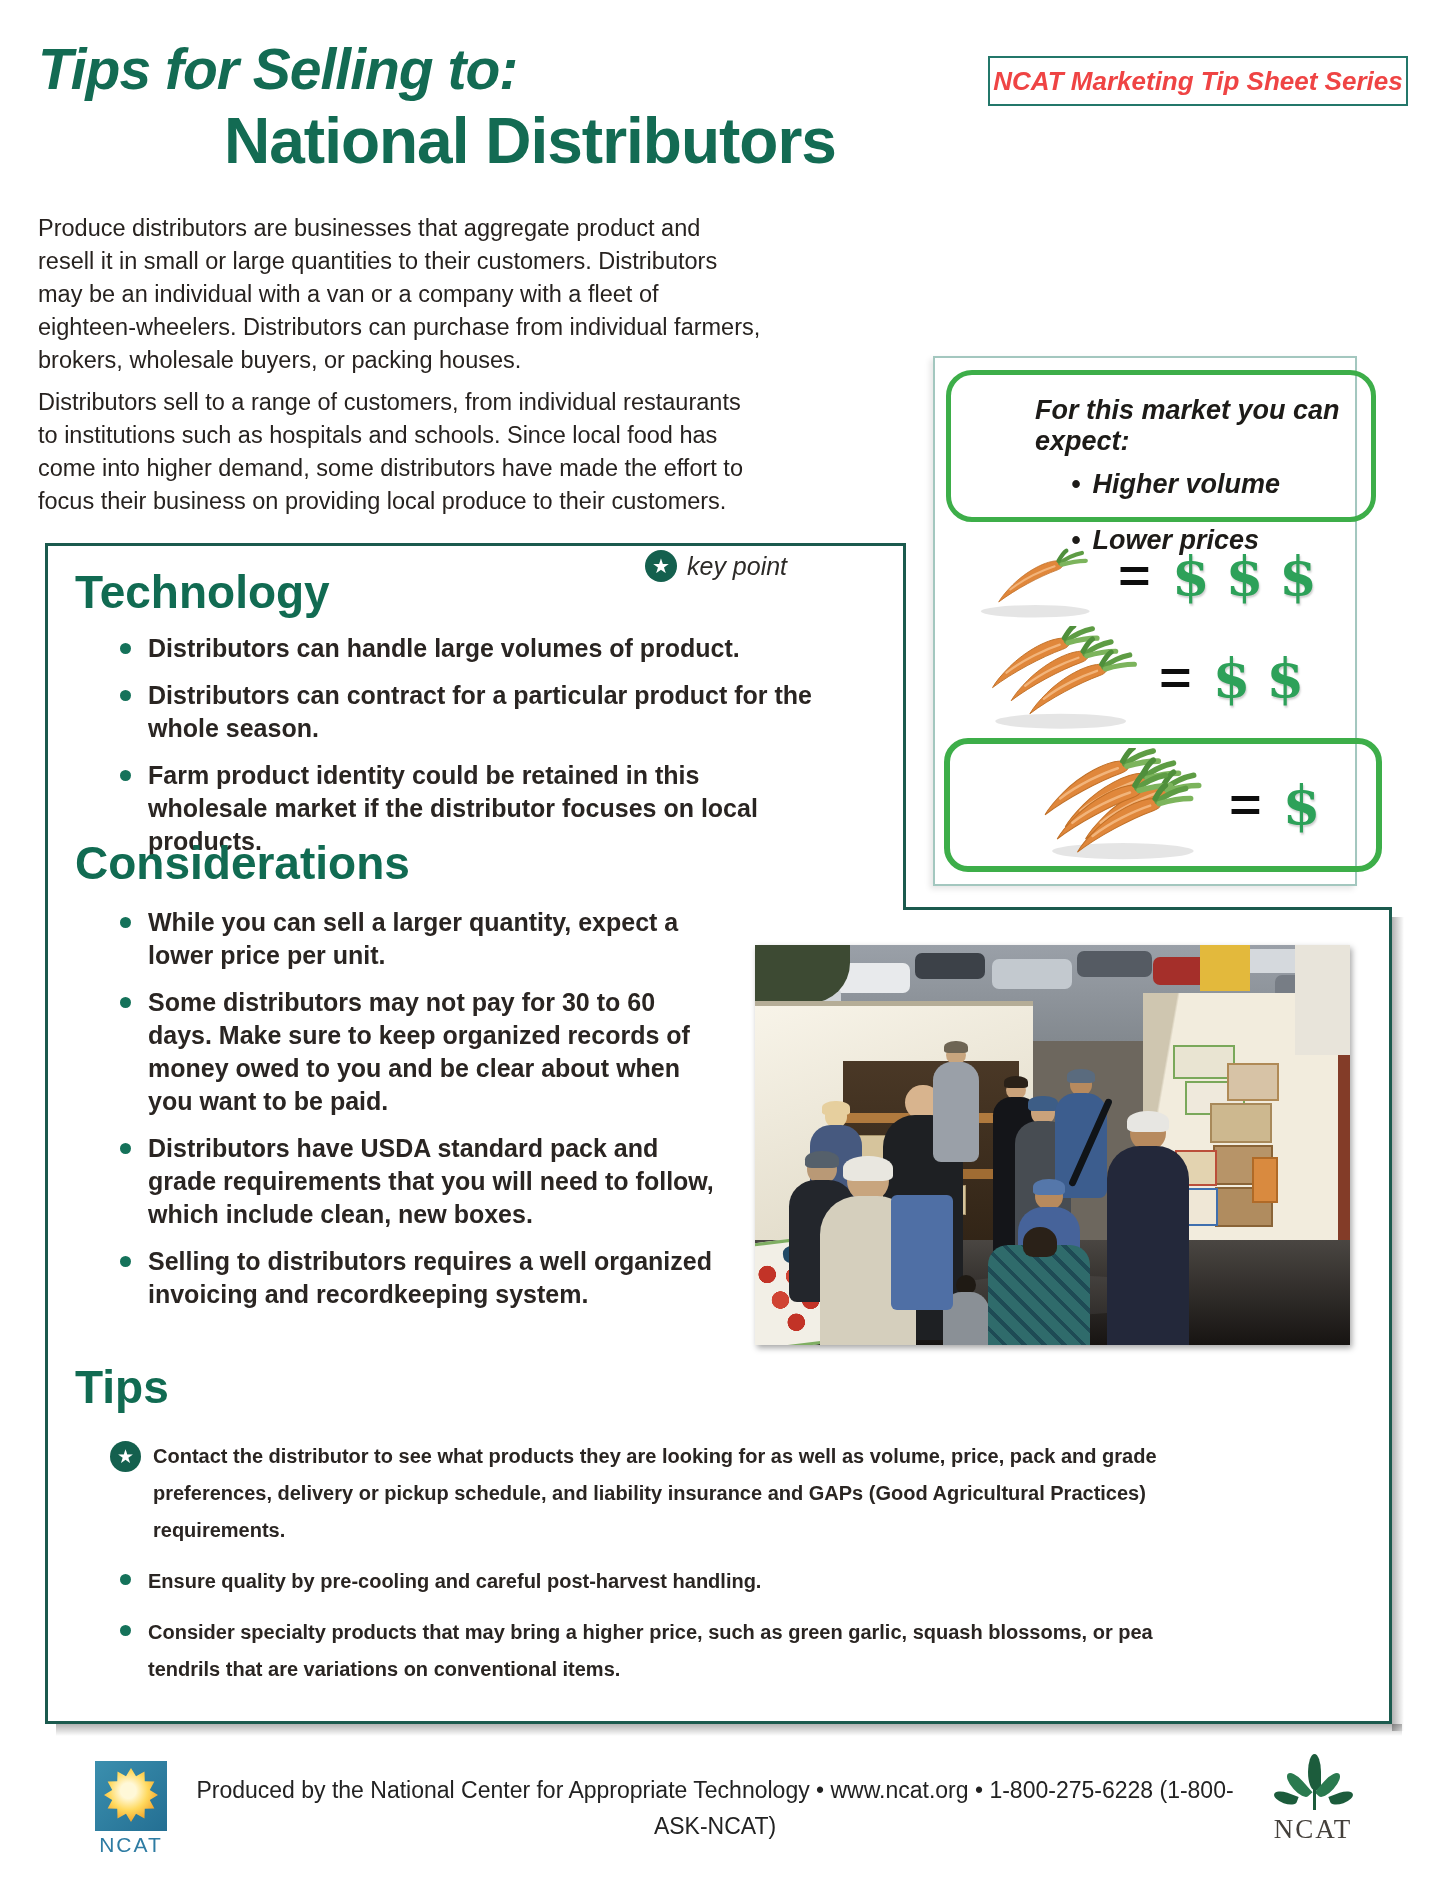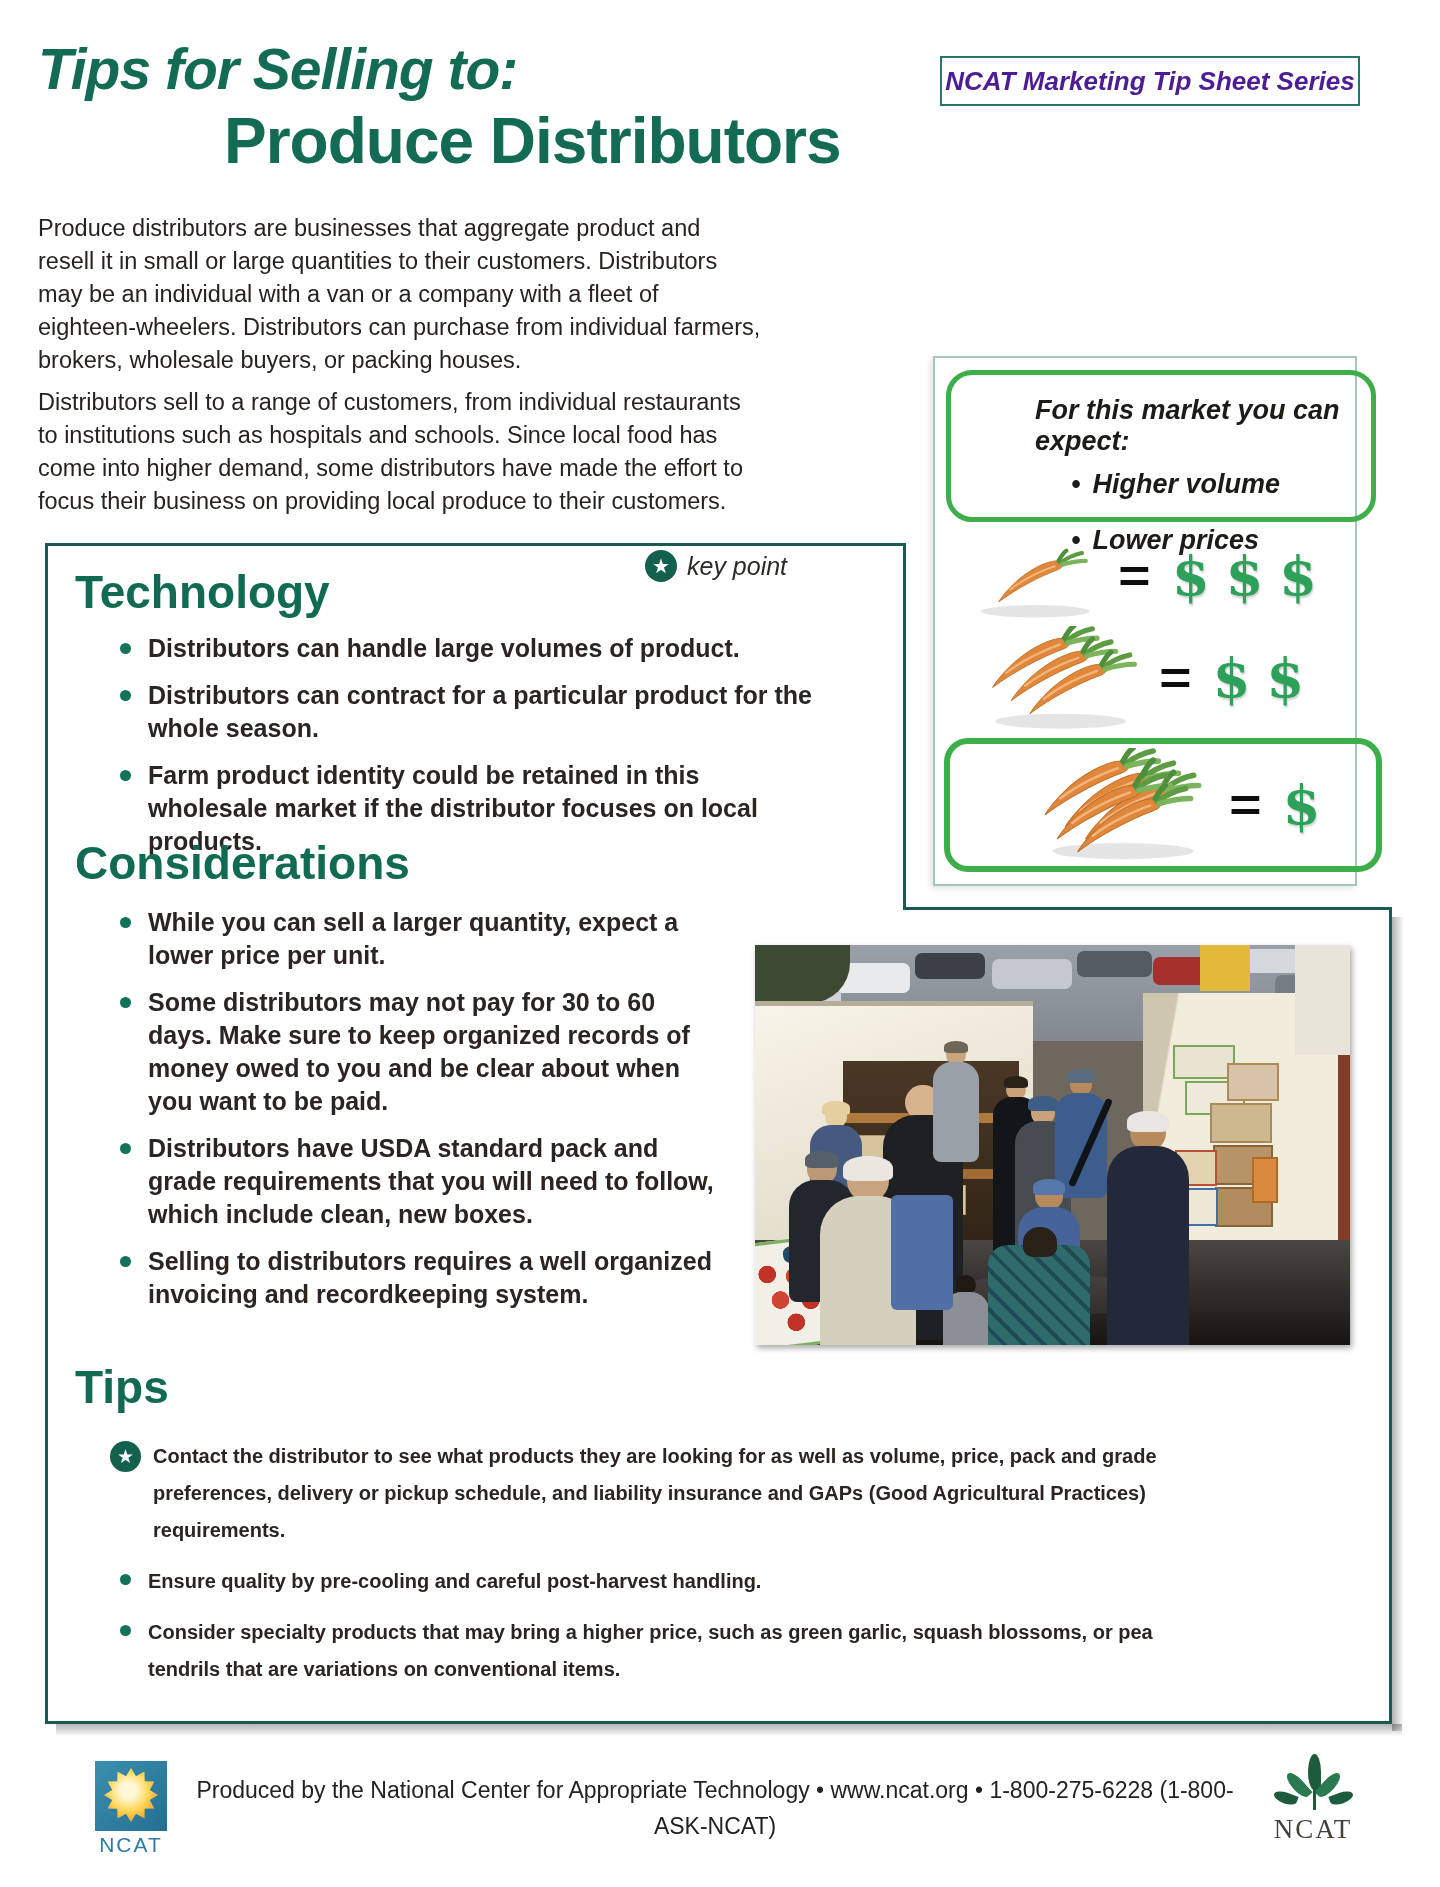--- a/index.html
+++ b/index.html
@@ -3,21 +3,21 @@
 <meta charset="utf-8">
 <style>
   html,body{margin:0;padding:0;background:#888;}
   .page{position:relative;width:1440px;height:1887px;background:#fff;margin:0 auto;
         font-family:"Liberation Sans",sans-serif;overflow:hidden;}
   .abs{position:absolute;}
   
   .title1{font-size:57px;font-weight:800;font-style:italic;color:#136b53;letter-spacing:-1px;}
   .title2{font-size:64px;font-weight:800;color:#136b53;letter-spacing:-1px;}
   .badge{border:2px solid #23776a;display:flex;align-items:center;justify-content:center;
-         font-size:26px;font-weight:700;font-style:italic;color:#4c1d95;}
+         font-size:26px;font-weight:700;font-style:italic;color:#ef4444;margin-left:48px;}
   .body-p{font-size:23.5px;line-height:33px;color:#27221f;}
   .sec-h{font-size:46px;font-weight:800;color:#116b52;}
   
   .bline{background:#1b5a4e;}
   .shadow-r{background:linear-gradient(to right,rgba(0,0,0,.30),rgba(0,0,0,0));}
   .shadow-b{background:linear-gradient(to bottom,rgba(0,0,0,.30),rgba(0,0,0,0));}
   
   ul.blist{list-style:none;margin:0;padding:0;}
   ul.blist li{display:flex;margin-bottom:14px;}
   .dot{flex:0 0 11px;width:11px;height:11px;border-radius:50%;background:#15725a;margin:11px 17px 0 0;}
@@ -64,21 +64,21 @@
       <path d="M82,16 C90,10 100,5 110,3" stroke="#5E9C44" stroke-width="5.5" fill="none" stroke-linecap="round"></path>
       <path d="M84,18 C94,15 105,13 115,13" stroke="#7CB45C" stroke-width="5.5" fill="none" stroke-linecap="round"></path>
       <path d="M80,13 C84,6 87,2 90,0" stroke="#4F8F3B" stroke-width="5.5" fill="none" stroke-linecap="round"></path>
     </g>
   </defs>
 </svg>
 
 <div class="page">
 
   <div class="abs title1" style="left:38px;top:36px;">Tips for Selling to:</div>
-  <div class="abs title2" style="left:224px;top:104px;">Produce Distributors</div>
+  <div class="abs title2" style="left:224px;top:104px;">National Distributors</div>
 
   <div class="abs badge" style="left:940px;top:56px;width:416px;height:46px;">NCAT Marketing Tip Sheet Series</div>
 
   <div class="abs body-p" style="left:38px;top:212px;width:724px;">Produce distributors are businesses that aggregate product and resell it in small or large quantities to their customers. Distributors may be an individual with a van or a company with a fleet of eighteen-wheelers. Distributors can purchase from individual farmers, brokers, wholesale buyers, or packing houses.</div>
   <div class="abs body-p" style="left:38px;top:386px;width:724px;">Distributors sell to a range of customers, from individual restaurants to institutions such as hospitals and schools. Since local food has come into higher demand, some distributors have made the effort to focus their business on providing local produce to their customers.</div>
 
   <div class="abs bline" style="left:45px;top:543px;width:861px;height:3px;"></div>
   <div class="abs bline" style="left:903px;top:543px;width:3px;height:367px;"></div>
   <div class="abs bline" style="left:903px;top:907px;width:489px;height:3px;"></div>
   <div class="abs bline" style="left:1389px;top:907px;width:3px;height:817px;"></div>

